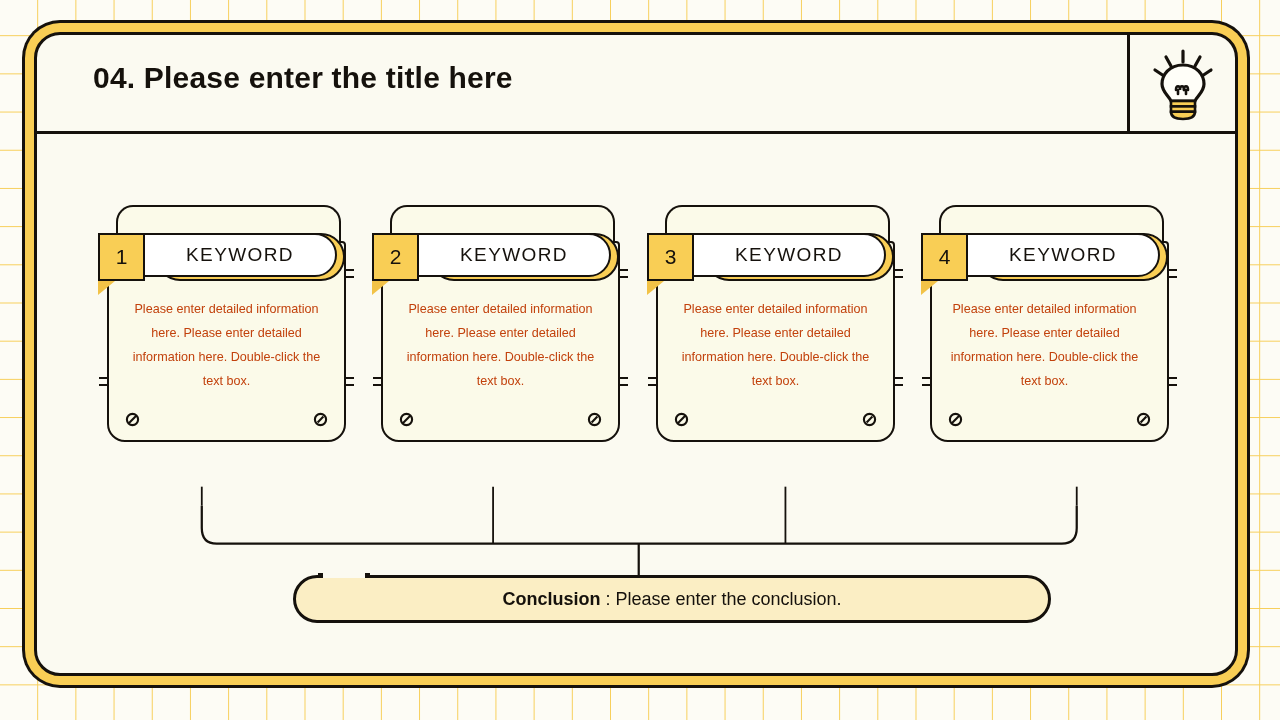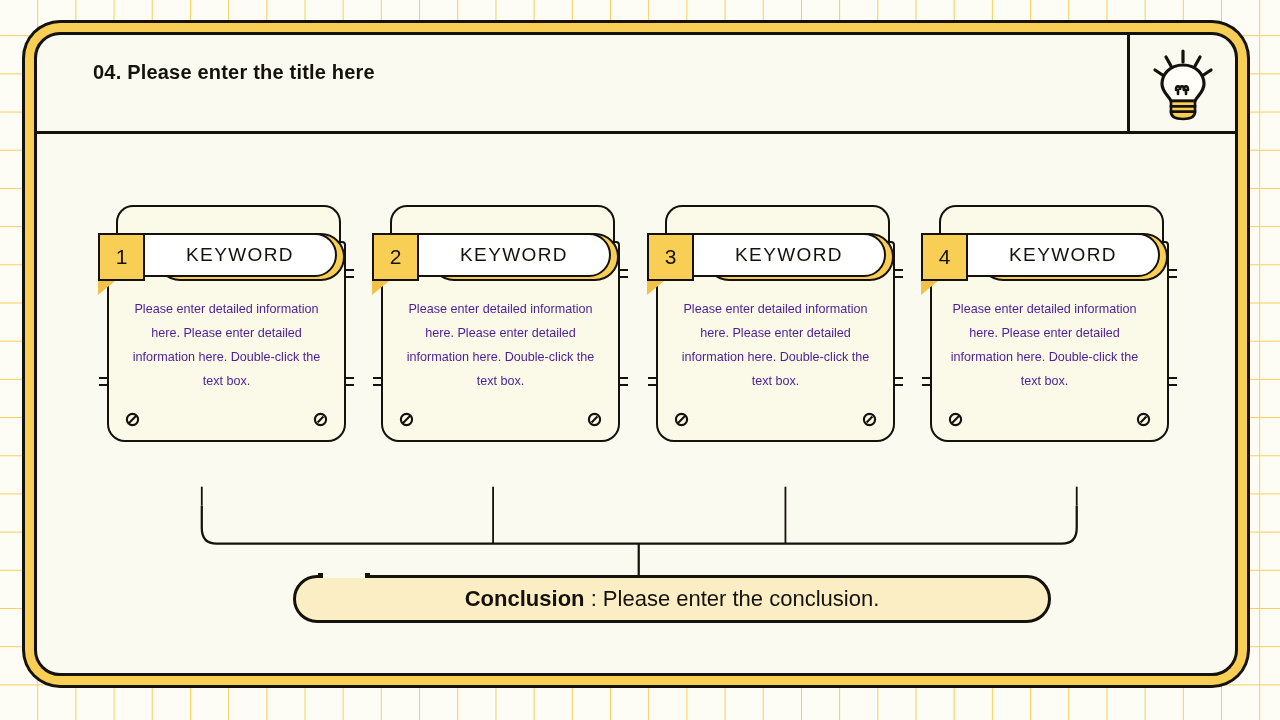--- a/index.html
+++ b/index.html
@@ -44,21 +44,21 @@
   
   #header-bar {
     position:absolute;
     left:0; top:0;
     width:100%; height:99px;
     border-bottom:3px solid #15110c;
   }
   #page-title {
     position:absolute;
     left:56px; top:26px;
-    font-size:20px;
+    font-size:30px;
     font-weight:700;
     letter-spacing:.2px;
     color:#15110c;
     white-space:nowrap;
   }
 
   #bulb-cell {
     position:absolute;
     right:0; top:0;
     width:108px; height:99px;
@@ -169,21 +169,21 @@
   }
 
   
   .card-text {
     position:absolute;
     left:14px; top:92px;
     width:211px;
     text-align:center;
     font-size:12.6px;
     line-height:24px;
-    color:#4c1d95;
+    color:#c2410c;
   }
   .card.c3 .card-text {
     left:16px;
     width:197px;
   }
 
   
   .cmark {
     position:absolute;
     bottom:13px;
@@ -215,21 +215,21 @@
   #conclusion-bar::before {
     content:"";
     position:absolute;
     left:22px; top:-5px;
     width:42px; height:5px;
     background:#fbfaf1;
     border-left:5px solid #15110c;
     border-right:5px solid #15110c;
   }
   #conclusion-text {
-    font-size:22px;
+    font-size:18px;
     color:#15110c;
     white-space:nowrap;
   }
   #conclusion-text b { font-weight:700; }
 </style>
 </head>
 <body>
 
 <div id="slide-root">
 

